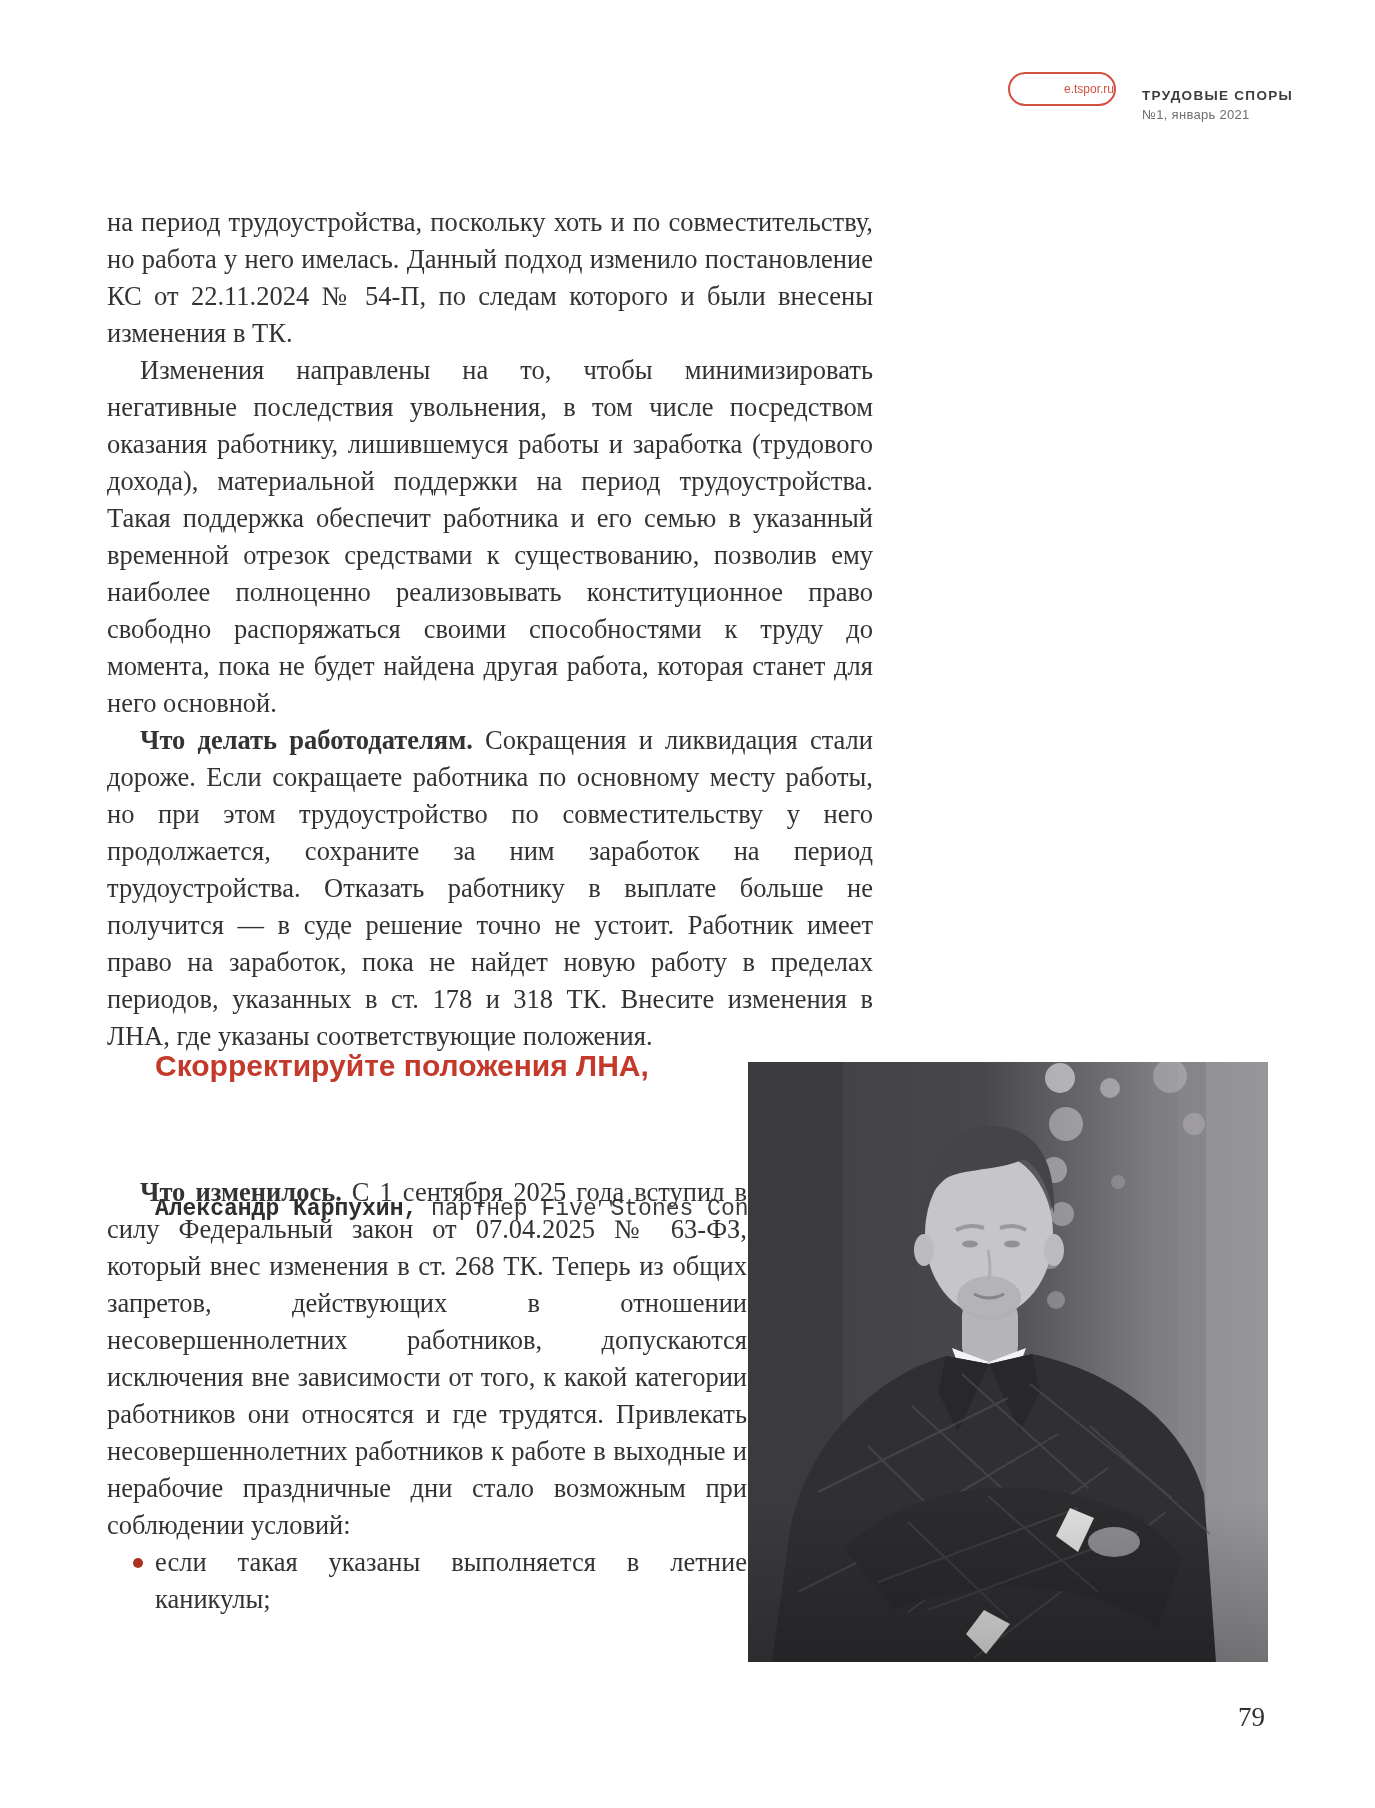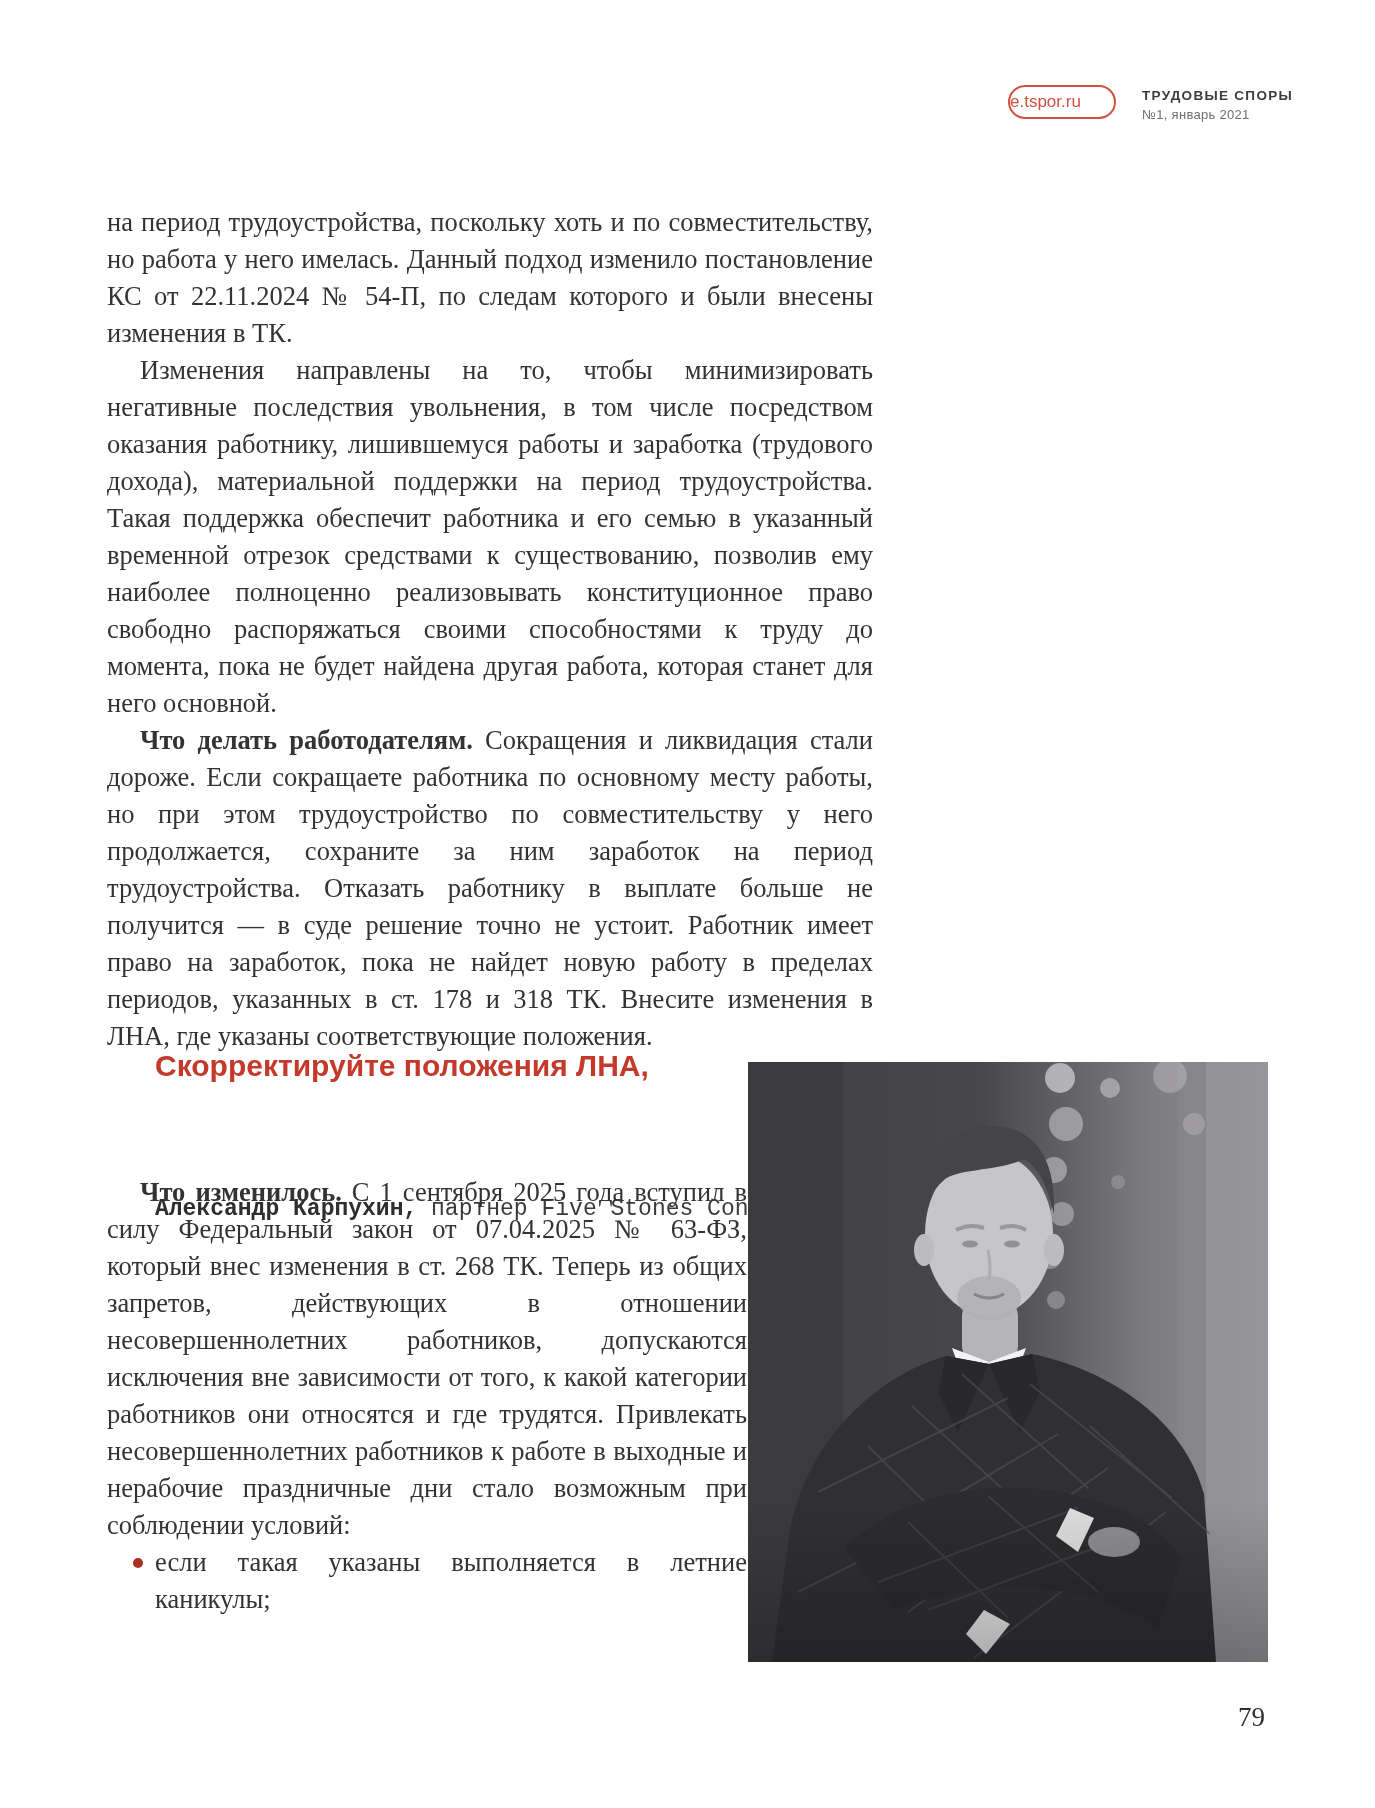--- a/index.html
+++ b/index.html
@@ -6,28 +6,28 @@
   .page{
     position:relative;
     width:1375px;height:1808px;
     background:#ffffff;
     font-family:"Liberation Serif","DejaVu Serif",serif;
     color:var(--body-text,#333);
     overflow:hidden;
   }
   
   .hdr-badge{
-    position:absolute;left:1008px;top:85px;
+    position:absolute;left:1008px;top:72px;
     box-sizing:border-box;
     width:108px;height:34px;
     border:2px solid var(--badge-red,#d2503e);
     border-radius:17px;
-    display:flex;align-items:center;justify-content:flex-start;
+    display:flex;align-items:center;justify-content:flex-end;
     font-family:"Liberation Sans","DejaVu Sans",sans-serif;
-    font-size:17px;color:var(--badge-red,#d2503e);
+    font-size:12px;color:var(--badge-red,#d2503e);
     cursor:pointer;
   }
   .hdr-mag{
     position:absolute;left:1142px;top:88px;
     font-family:"Liberation Sans","DejaVu Sans",sans-serif;
   }
   .hdr-mag .mag-title{
     font-size:13.5px;font-weight:bold;letter-spacing:1.3px;color:#3c3c3c;
   }
   .hdr-mag .mag-issue{

